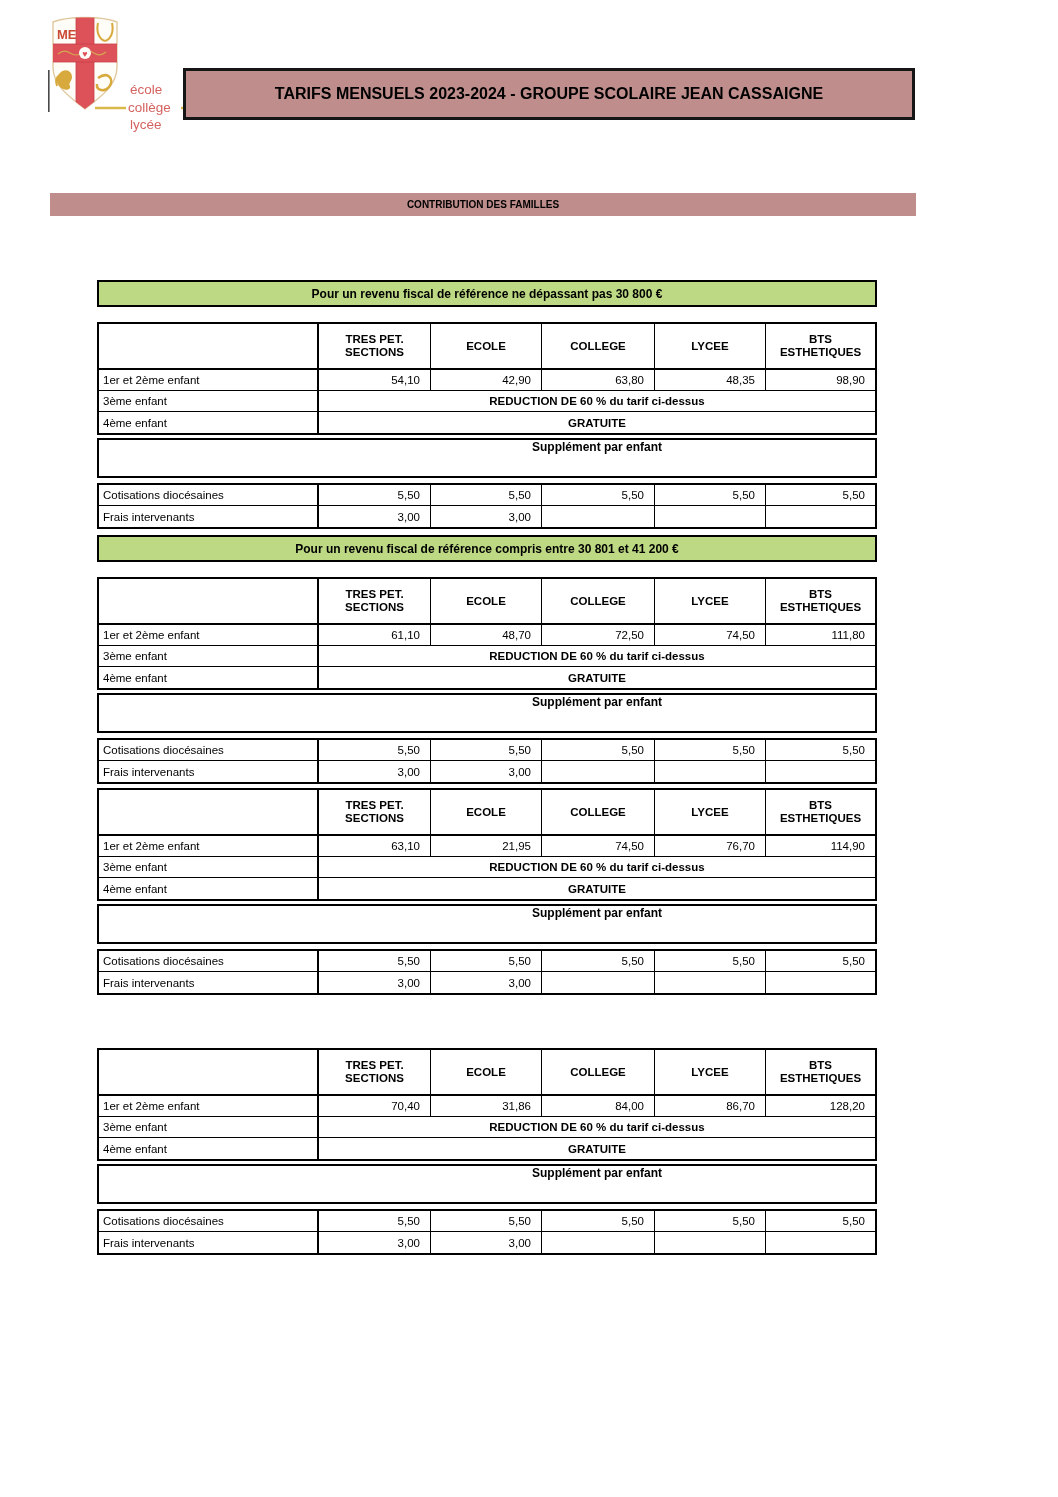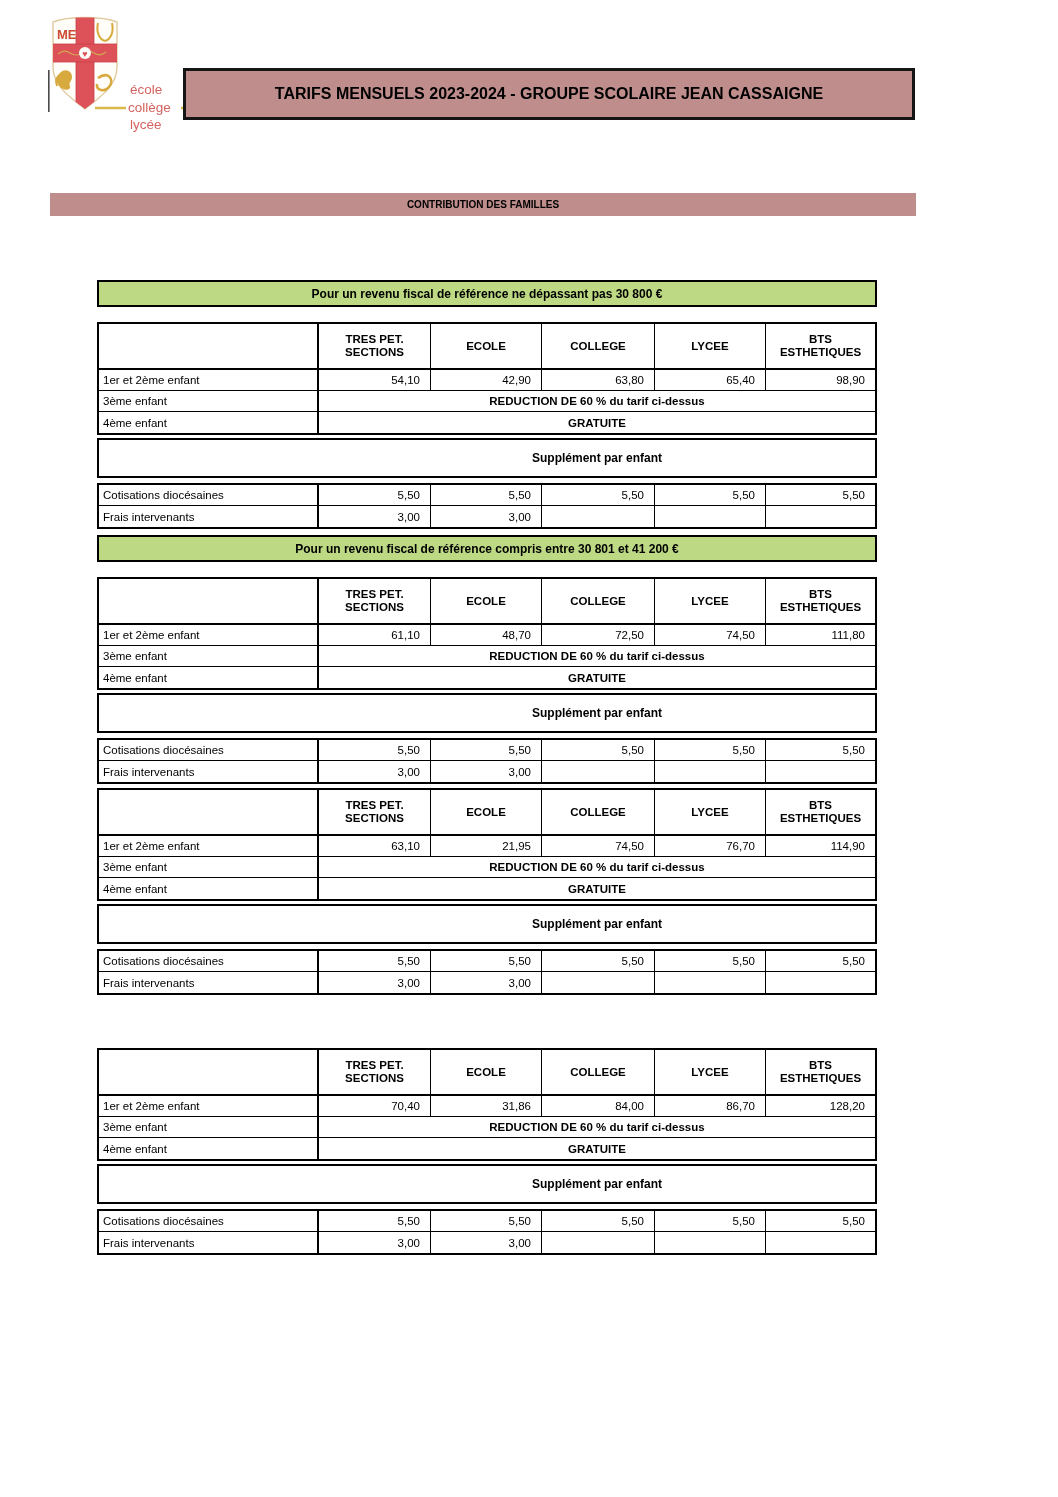--- a/index.html
+++ b/index.html
@@ -46,21 +46,21 @@
   .cell.noR{border-right:none;}
   .cell.noB{border-bottom:none;}
   .hdr{flex-direction:column;justify-content:space-between;align-items:center;
     padding:4px 1px 4px 1px;font-weight:bold;text-align:center;line-height:1.1;}
   .hdr span{display:block;min-height:0;}
   .lbl{justify-content:flex-start;padding-left:4px;}
   .val{justify-content:flex-end;padding-right:10px;}
   .merged{grid-column:2/7;justify-content:center;font-weight:bold;}
 
   .suppl-box{margin-top:3px;width:780px;height:40px;border:2px solid var(--border);
-    display:flex;align-items:center;background:#fff;}
+    display:flex;background:#fff;}
   .suppl-box .suppl-text{margin-left:220px;flex:1;text-align:center;font-weight:bold;font-size:12px;}
 </style>
 </head>
 <body>
 
 <div class="page">
 
   <div class="logo">
     <svg width="152" height="122" viewBox="0 0 152 122">
       <defs>
@@ -135,21 +135,21 @@
       </div>
       <div class="cell hdr bB2 noR">
         <span>BTS</span>
         <span>ESTHETIQUES</span>
       </div>
 
       <div class="cell lbl tR2">1er et 2ème  enfant</div>
       <div class="cell val">54,10</div>
       <div class="cell val">42,90</div>
       <div class="cell val">63,80</div>
-      <div class="cell val">65,40</div>
+      <div class="cell val">48,35</div>
       <div class="cell val noR">98,90</div>
 
       <div class="cell lbl tR2">3ème enfant</div>
       <div class="cell merged noR">REDUCTION DE 60 % du tarif ci-dessus</div>
 
       <div class="cell lbl tR2 noB">4ème enfant</div>
       <div class="cell merged noR noB">GRATUITE</div>
     </div>
 
     <div class="suppl-box">

